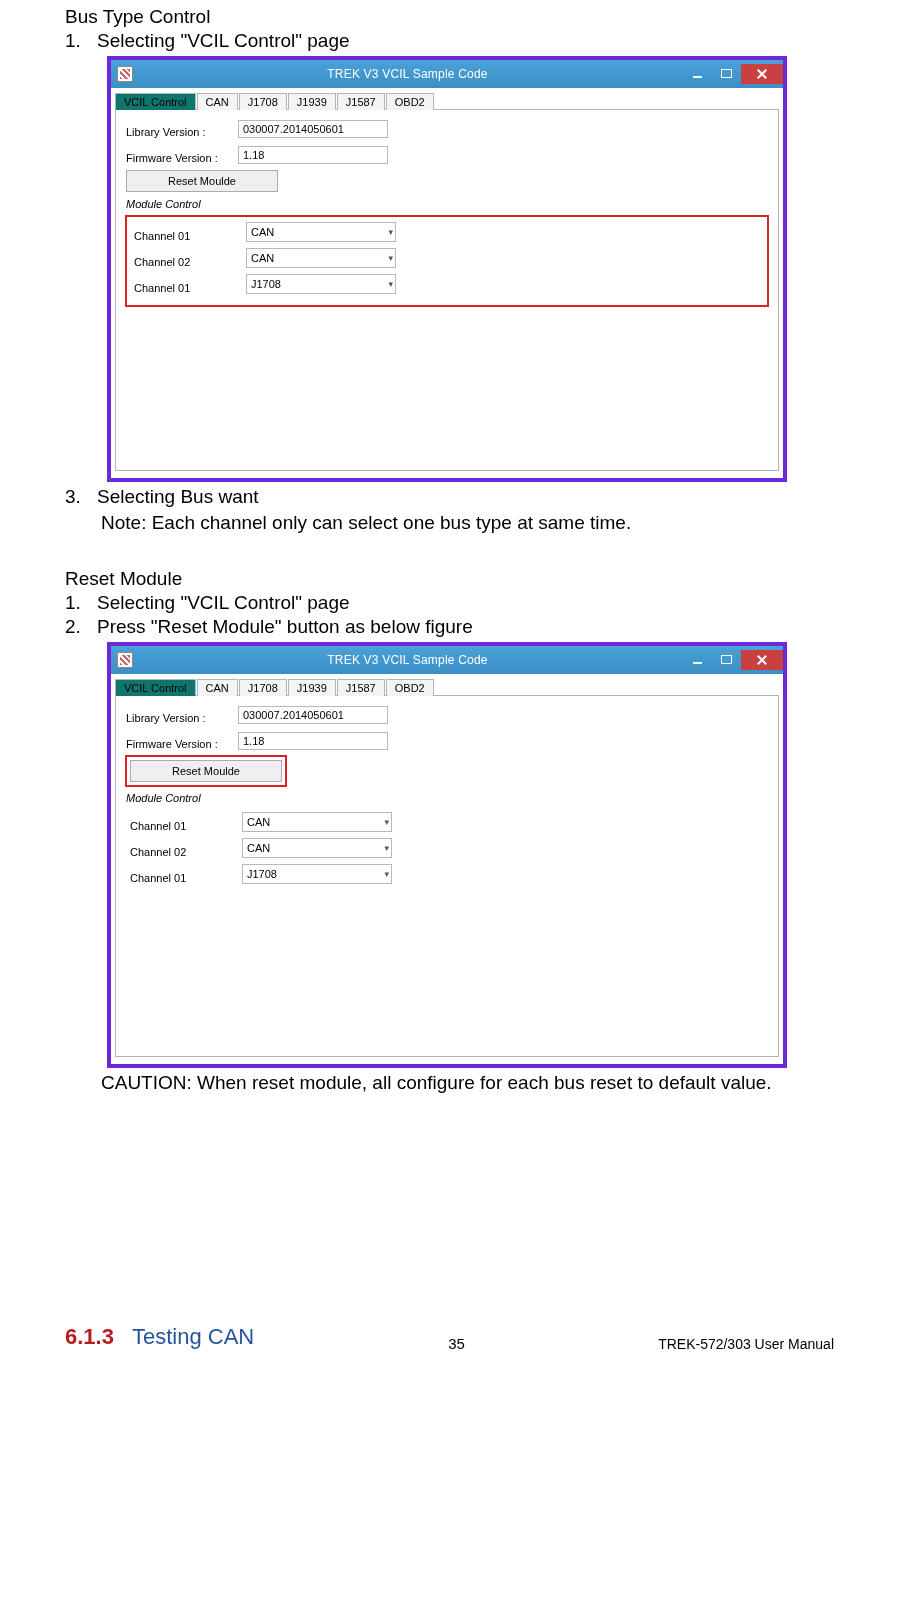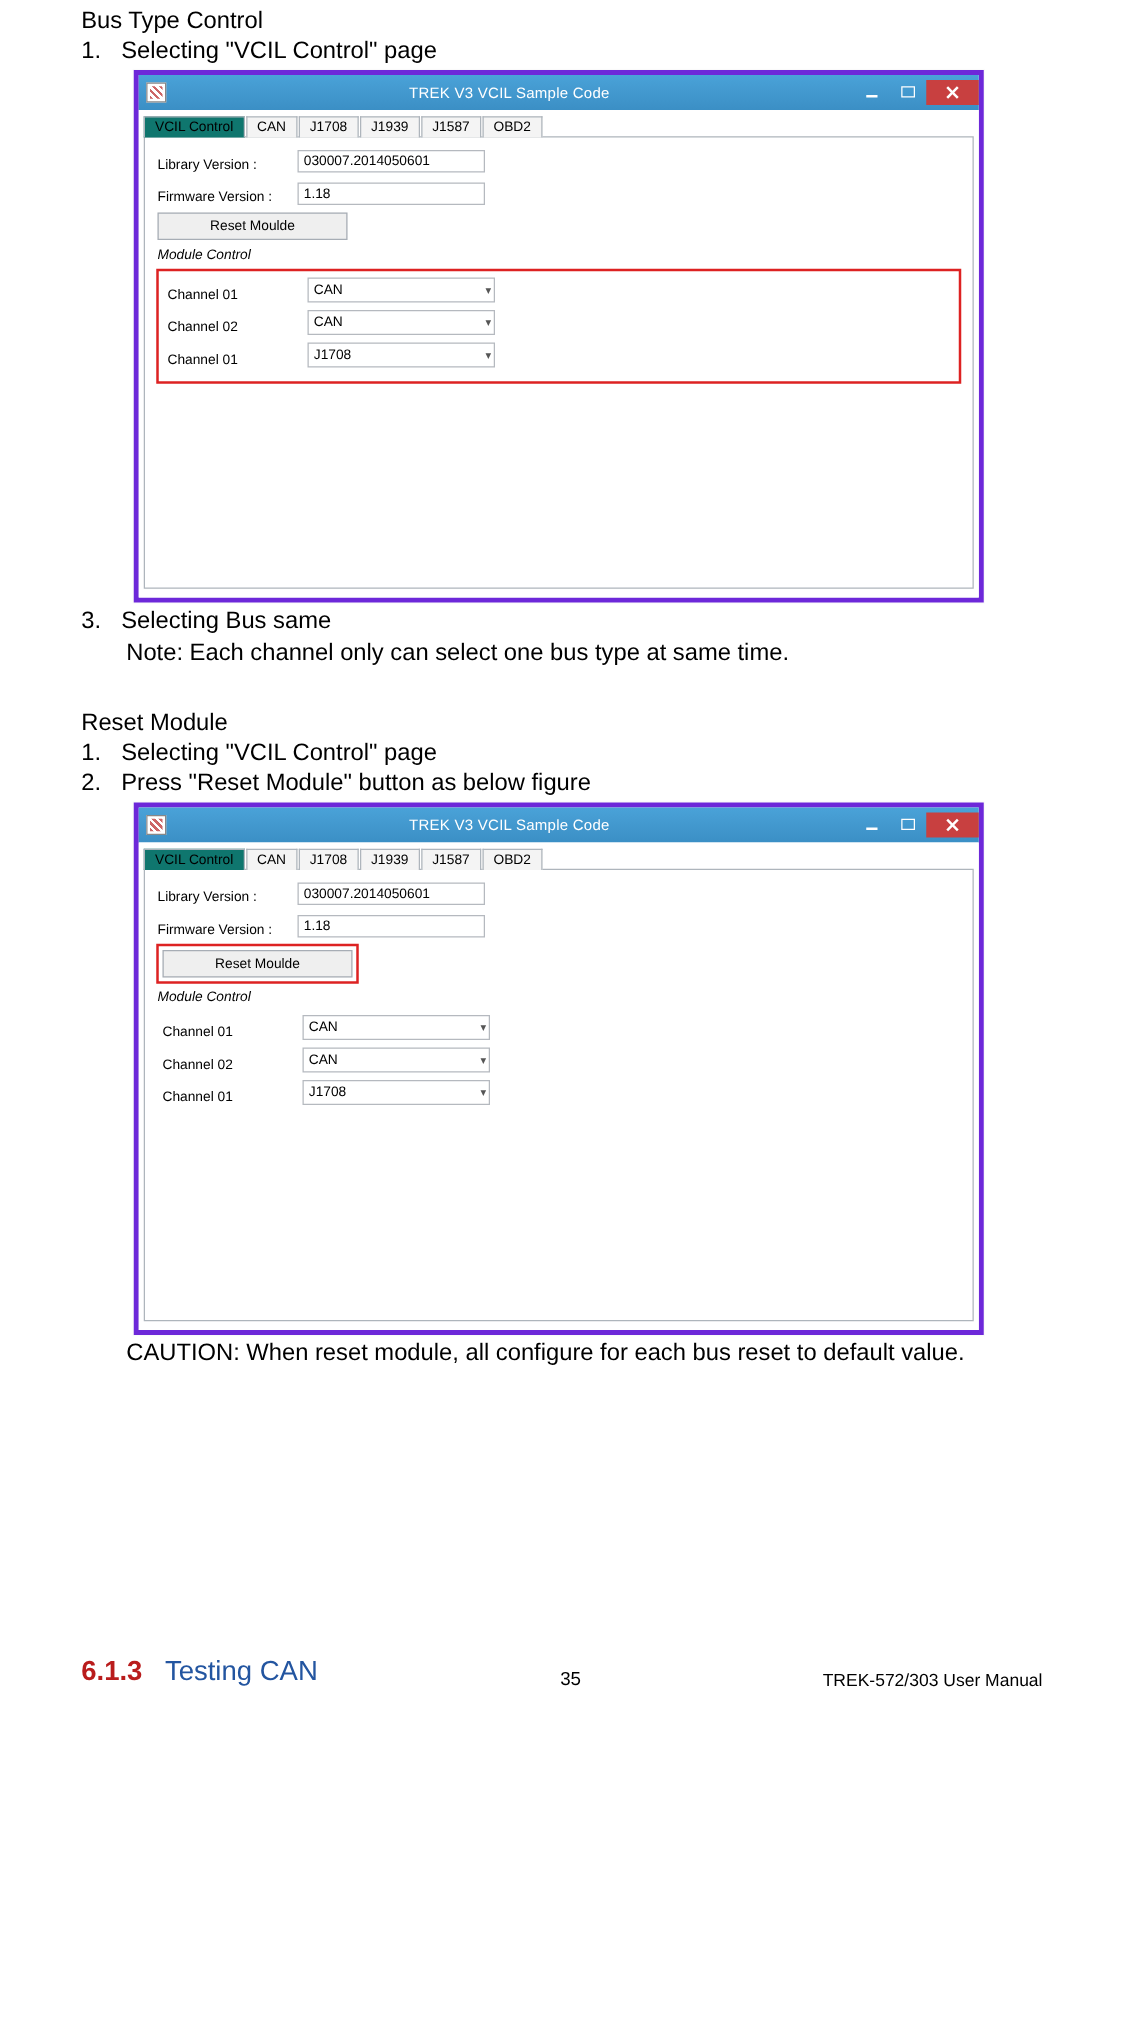--- a/index.html
+++ b/index.html
@@ -222,21 +222,21 @@
                   <span class="chev">▾</span>
                 </div>
             </div>
           </div>
         </div>
       </div>
     </div>
   </div>
 
   <ol class="numbered" start="3">
-    <li><span class="num">3.</span><span>Selecting Bus same</span></li>
+    <li><span class="num">3.</span><span>Selecting Bus want</span></li>
   </ol>
   <div class="indent-text">Note: Each channel only can select one bus type at same time.</div>
 
   <div class="section-gap"></div>
 
   <div class="heading">Reset Module</div>
   <ol class="numbered">
     <li><span class="num">1.</span><span>Selecting "VCIL Control" page</span></li>
     <li><span class="num">2.</span><span>Press "Reset Module" button as below figure</span></li>
   </ol>

